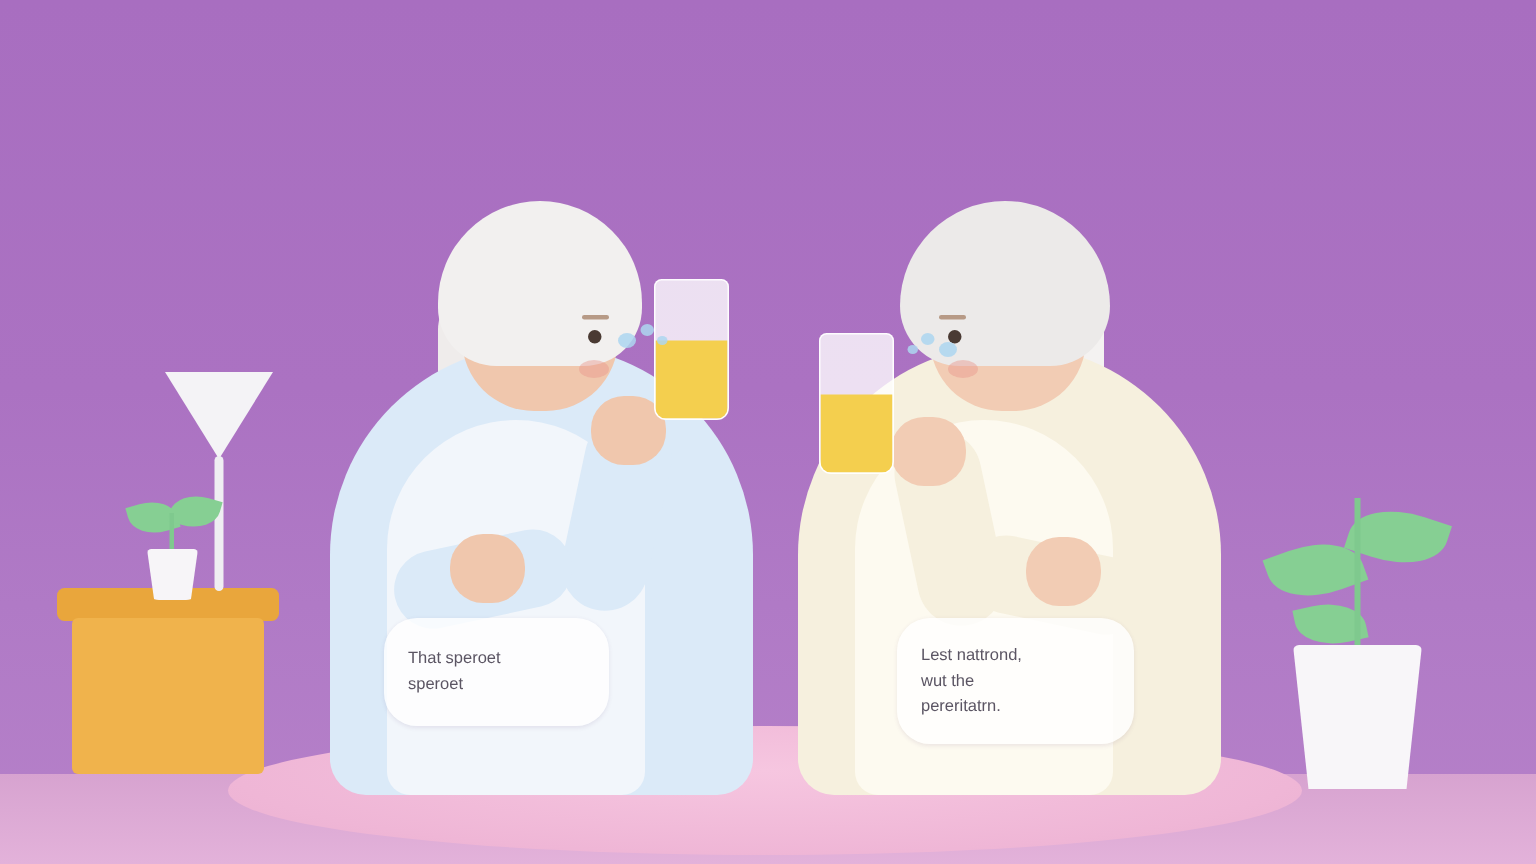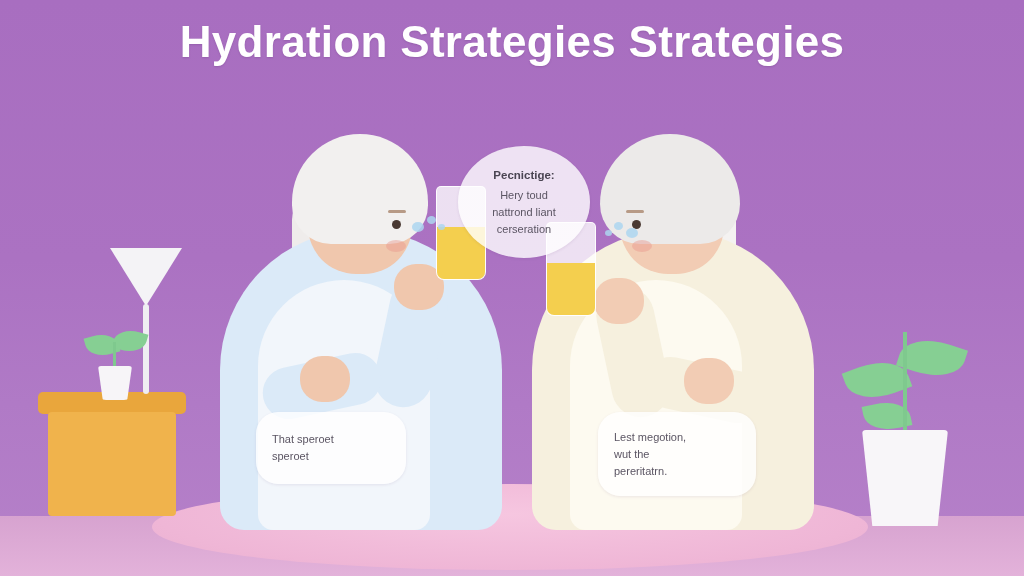--- a/index.html
+++ b/index.html
@@ -516,35 +516,28 @@
     <div class="drop d1"></div>
     <div class="drop d2"></div>
     <div class="drop d3"></div>
   </div>
   <div class="droplets drops-right">
     <div class="drop d1"></div>
     <div class="drop d2"></div>
     <div class="drop d3"></div>
   </div>
 
-  <div class="bubble bubble-top">
-    <div class="bhead">Pecnictige:</div>
-    <div class="bline">Hery toud</div>
-    <div class="bline">nattrond liant</div>
-    <div class="bline">cerseration</div>
-  </div>
 
   <div class="bubble bubble-left">
     <div class="bline">That speroet</div>
     <div class="bline">speroet</div>
   </div>
 
   <div class="bubble bubble-right">
-    <div class="bline">Lest megotion,</div>
+    <div class="bline">Lest nattrond,</div>
     <div class="bline">wut the</div>
     <div class="bline">pereritatrn.</div>
   </div>
 
   <div class="title-wrap">
-    <div class="title-line l1">Hydration Strategies Strategies</div>
   </div>
 
 </div>
 
 </body></html>

